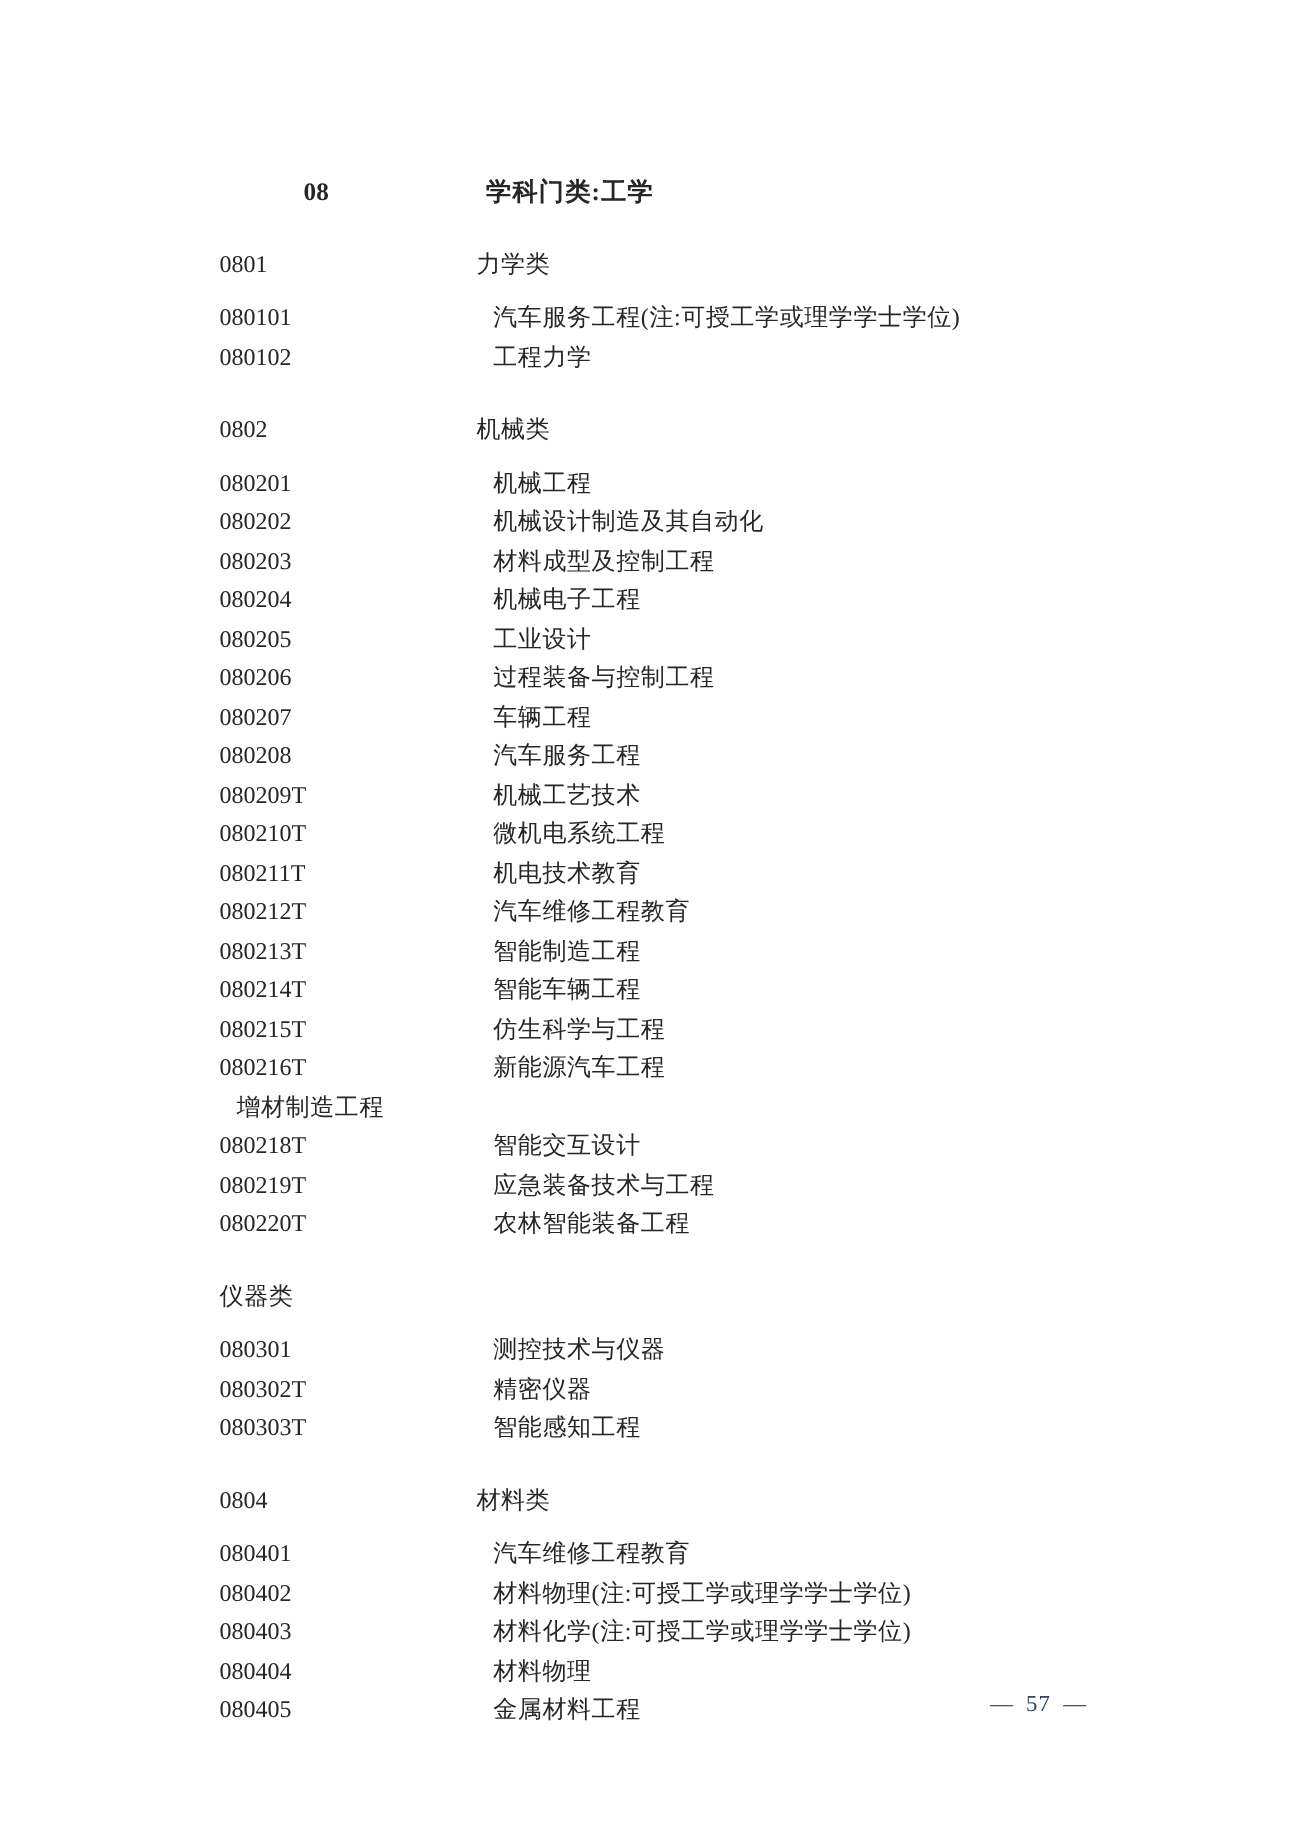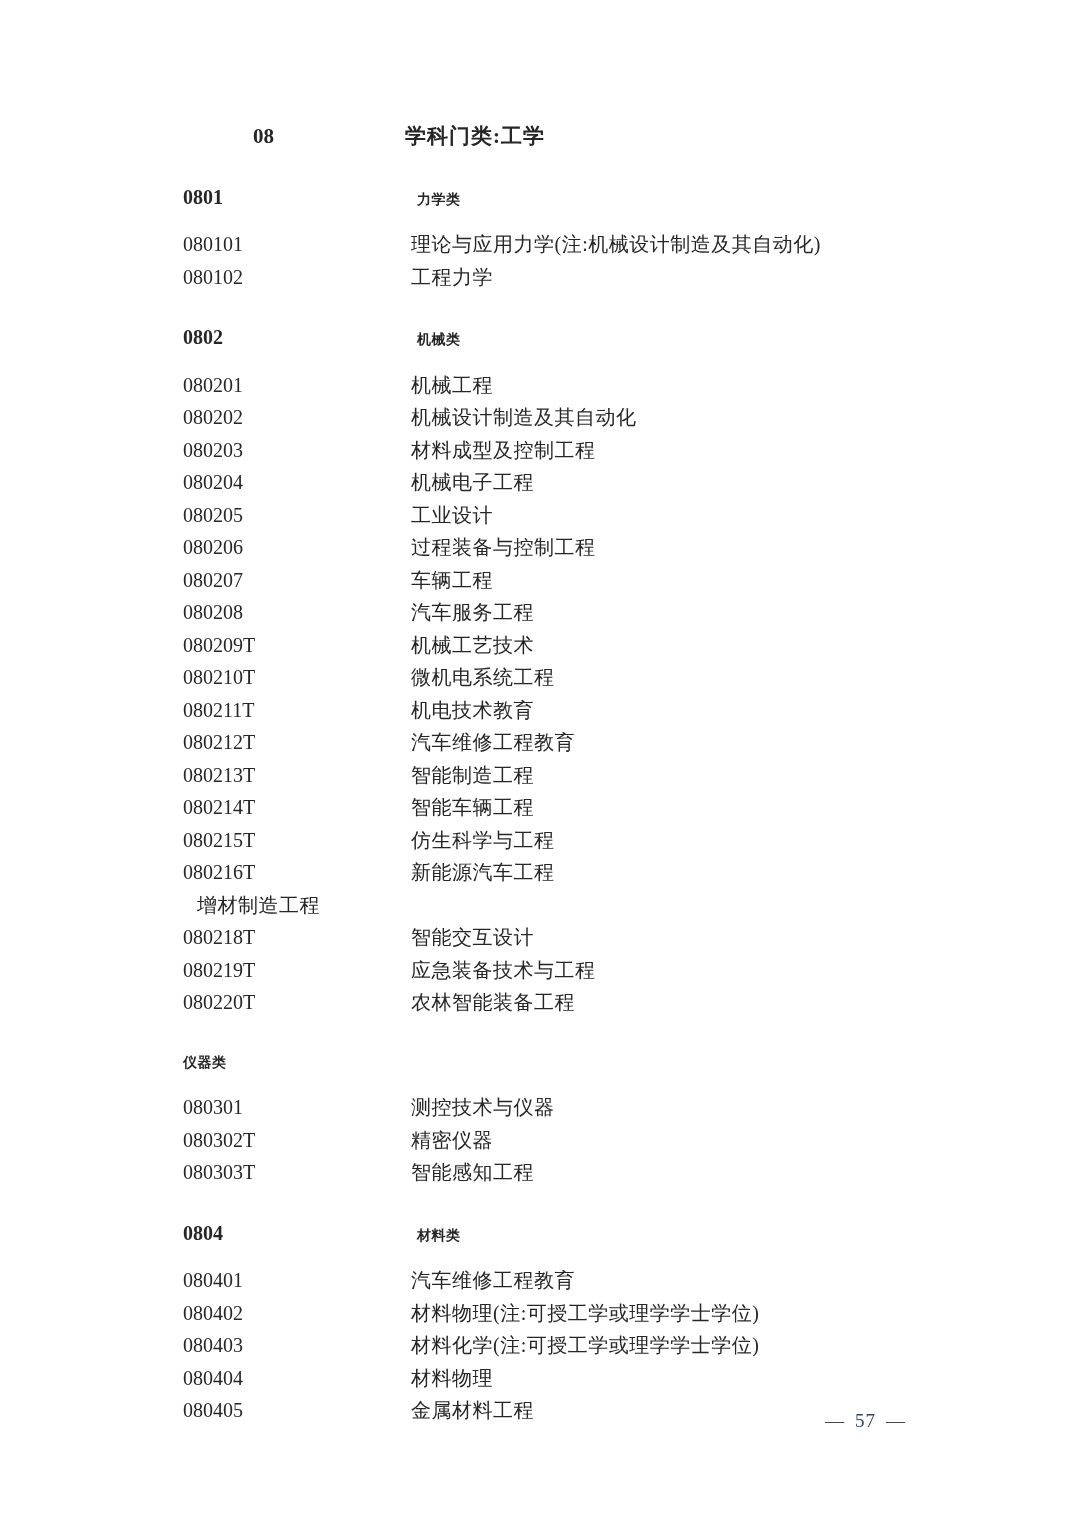--- a/index.html
+++ b/index.html
@@ -13,21 +13,21 @@
     width: 1080px;
     height: 1528px;
     background: var(--bg, #ffffff);
     color: var(--text, #262626);
     font-family: "Liberation Serif", "DejaVu Serif", serif;
     overflow: hidden;
   }
 
   .content {
     position: absolute;
-    top: 120px;
+    top: 144px;
     left: 183px;
     right: 40px;
   }
 
   .row {
     display: flex;
     align-items: baseline;
     line-height: 32.5px;
     white-space: nowrap;
   }
@@ -53,25 +53,24 @@
   }
   .header-row .name-col {
     padding-left: 8px;
     font-size: 21px;
     letter-spacing: 1px;
   }
 
   
   .section { margin-top: 28px; }
   .section-header {
-    font-weight: bold;
-    gap: 20px;
+    font-weight: normal;
   }
   .section-header .code-col { font-size: 20px; }
-  .section-header .name-col { font-size: 14px; letter-spacing: 0.5px; }
+  .section-header .name-col { font-size: 20px; letter-spacing: 0.5px; }
   .section-header { margin-bottom: 12px; }
 
   .item-row .name-col {
     padding-left: 14px;
     letter-spacing: 0.5px;
   }
 
   
   .footer {
     position: absolute;
@@ -104,21 +103,21 @@
 
     <div id="sections-container">
   <section class="section">
     <div class="row section-header">
       <span class="code-col section-code">0801</span>
       <span class="name-col section-name">力学类</span>
     </div>
     <div class="items">
   <div class="row item-row">
     <span class="code-col item-code">080101</span>
-    <span class="name-col item-name">理论与应用力学(注:机械设计制造及其自动化)</span>
+    <span class="name-col item-name">汽车服务工程(注:可授工学或理学学士学位)</span>
   </div>
 
   <div class="row item-row">
     <span class="code-col item-code">080102</span>
     <span class="name-col item-name">工程力学</span>
   </div>
 </div>
   </section>
 
   <section class="section">

